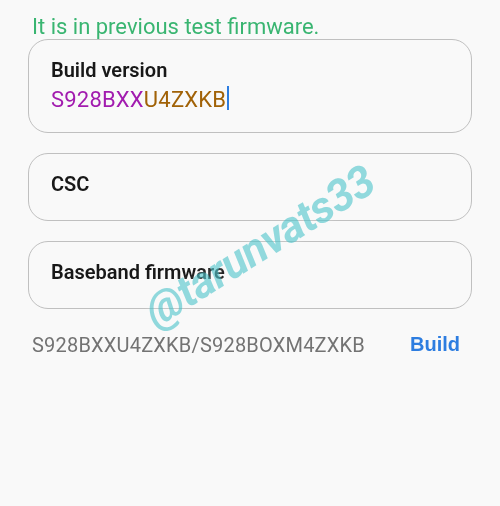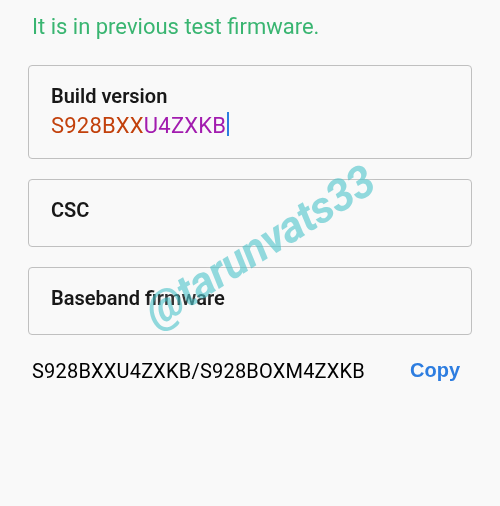--- a/index.html
+++ b/index.html
@@ -7,61 +7,60 @@
   body {
     font-family: -apple-system, BlinkMacSystemFont, "Segoe UI", Roboto, Arial, sans-serif;
     background: #f9f9f9;
     padding: 14px 28px 18px 28px;
     position: relative;
   }
   .header {
     color: #39b571;
     font-size: 22px;
     font-weight: 400;
-    margin-bottom: 26px;
     margin-left: 4px;
   }
   .field {
     border: 1.5px solid #c0c0c0;
-    border-radius: 4px;
+    border-radius: 20px;
     padding: 18px 22px 20px 22px;
     margin-bottom: 20px;
     background: #f9f9f9;
   }
   .field-label {
     color: #181818;
     font-size: 20px;
     font-weight: 600;
     margin-bottom: 4px;
   }
   .field-value {
     font-size: 22px;
     font-weight: 400;
     letter-spacing: 0.2px;
     position: relative;
   }
-  .grey { color: #c2410c; }
-  .dark { color: #a21caf; }
+  .grey { color: #a21caf; }
+  .dark { color: #a16207; }
   .cursor {
     display: inline-block;
     width: 2px;
     height: 24px;
     background: #2d7de0;
     vertical-align: -3px;
     margin-left: 1px;
   }
   .bottom-row {
     display: flex;
     align-items: center;
     justify-content: space-between;
     margin-top: 10px;
     padding: 0 4px;
   }
   .summary {
-    color: #000000;
+    color: #737373;
     font-size: 20px;
     white-space: nowrap;
     overflow: hidden;
     flex: 1;
     letter-spacing: 0.2px;
   }
   .copy-btn {
     color: #2d7de0;
     font-size: 20px;
     font-weight: 700;
@@ -100,16 +99,16 @@
 <div class="field">
   <div class="field-label">CSC</div>
 </div>
 
 <div class="field">
   <div class="field-label">Baseband firmware</div>
 </div>
 
 <div class="bottom-row">
   <div class="summary">S928BXXU4ZXKB/S928BOXM4ZXKB</div>
-  <button class="copy-btn">Copy</button>
+  <button class="copy-btn">Build</button>
 </div>
 
 <div class="watermark">@tarunvats33</div>
 
 </body></html>

